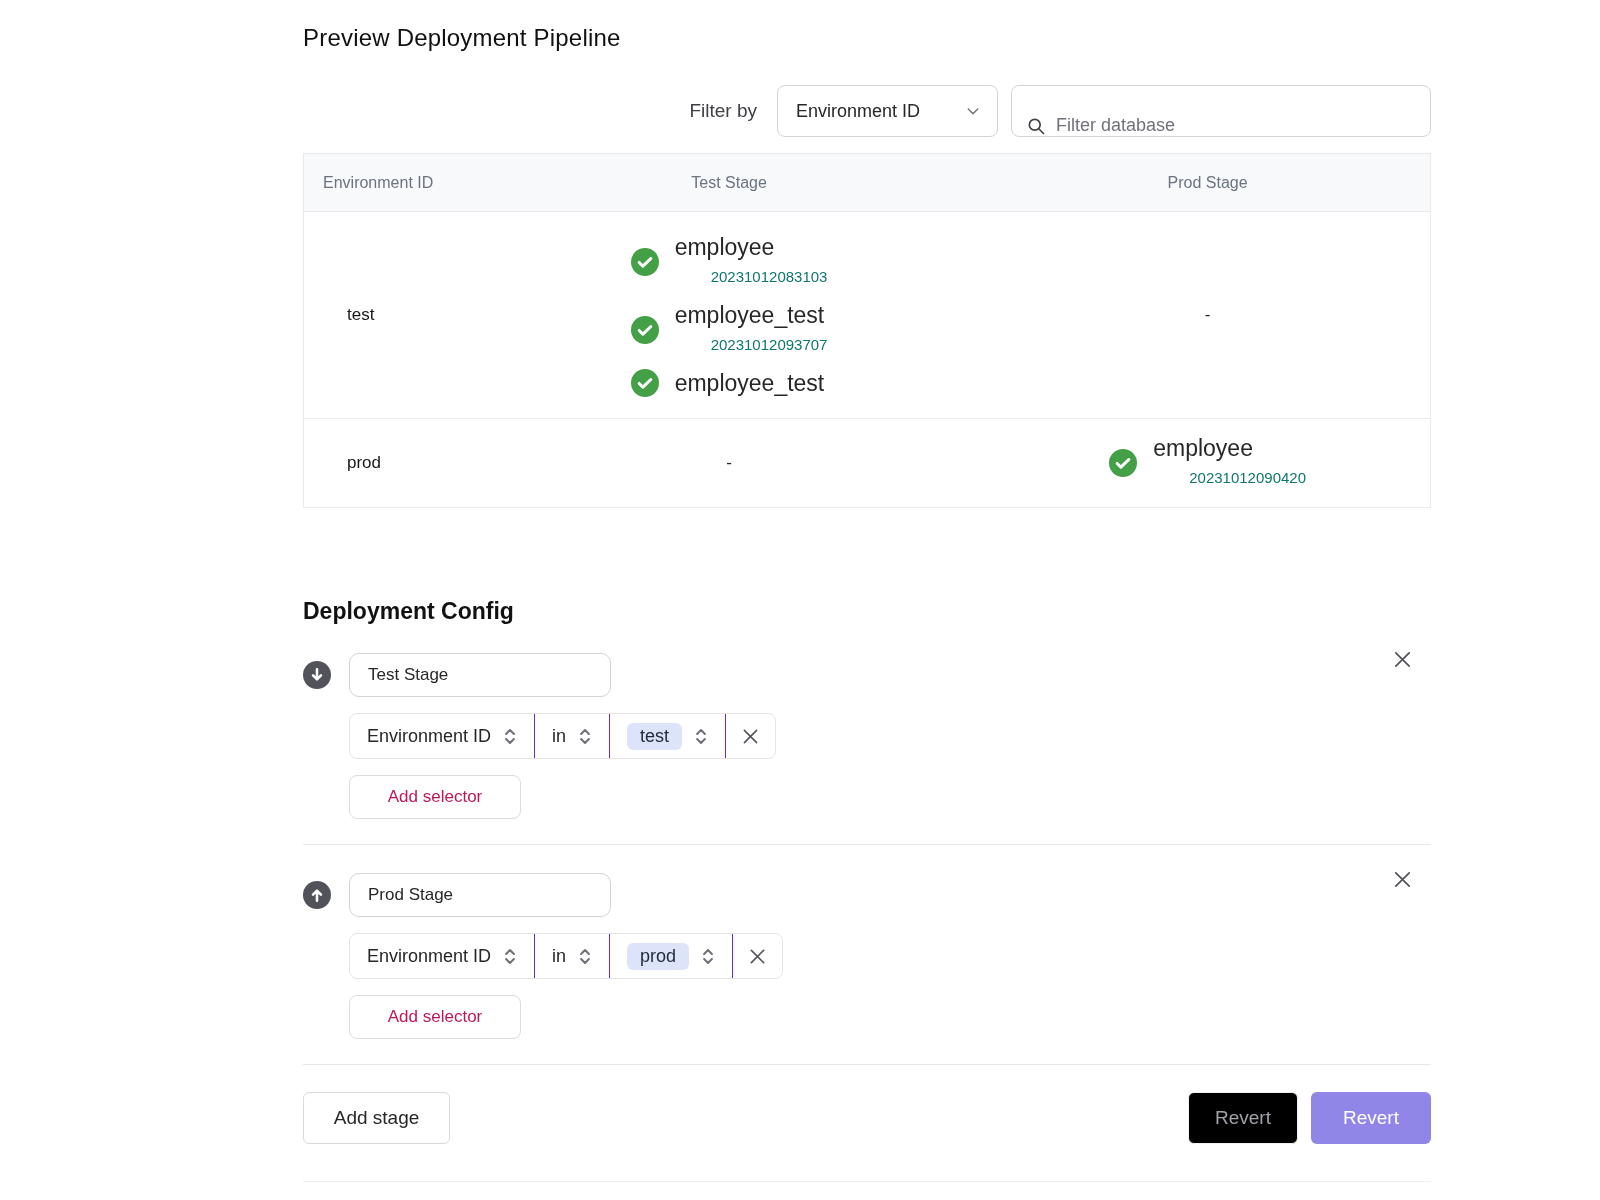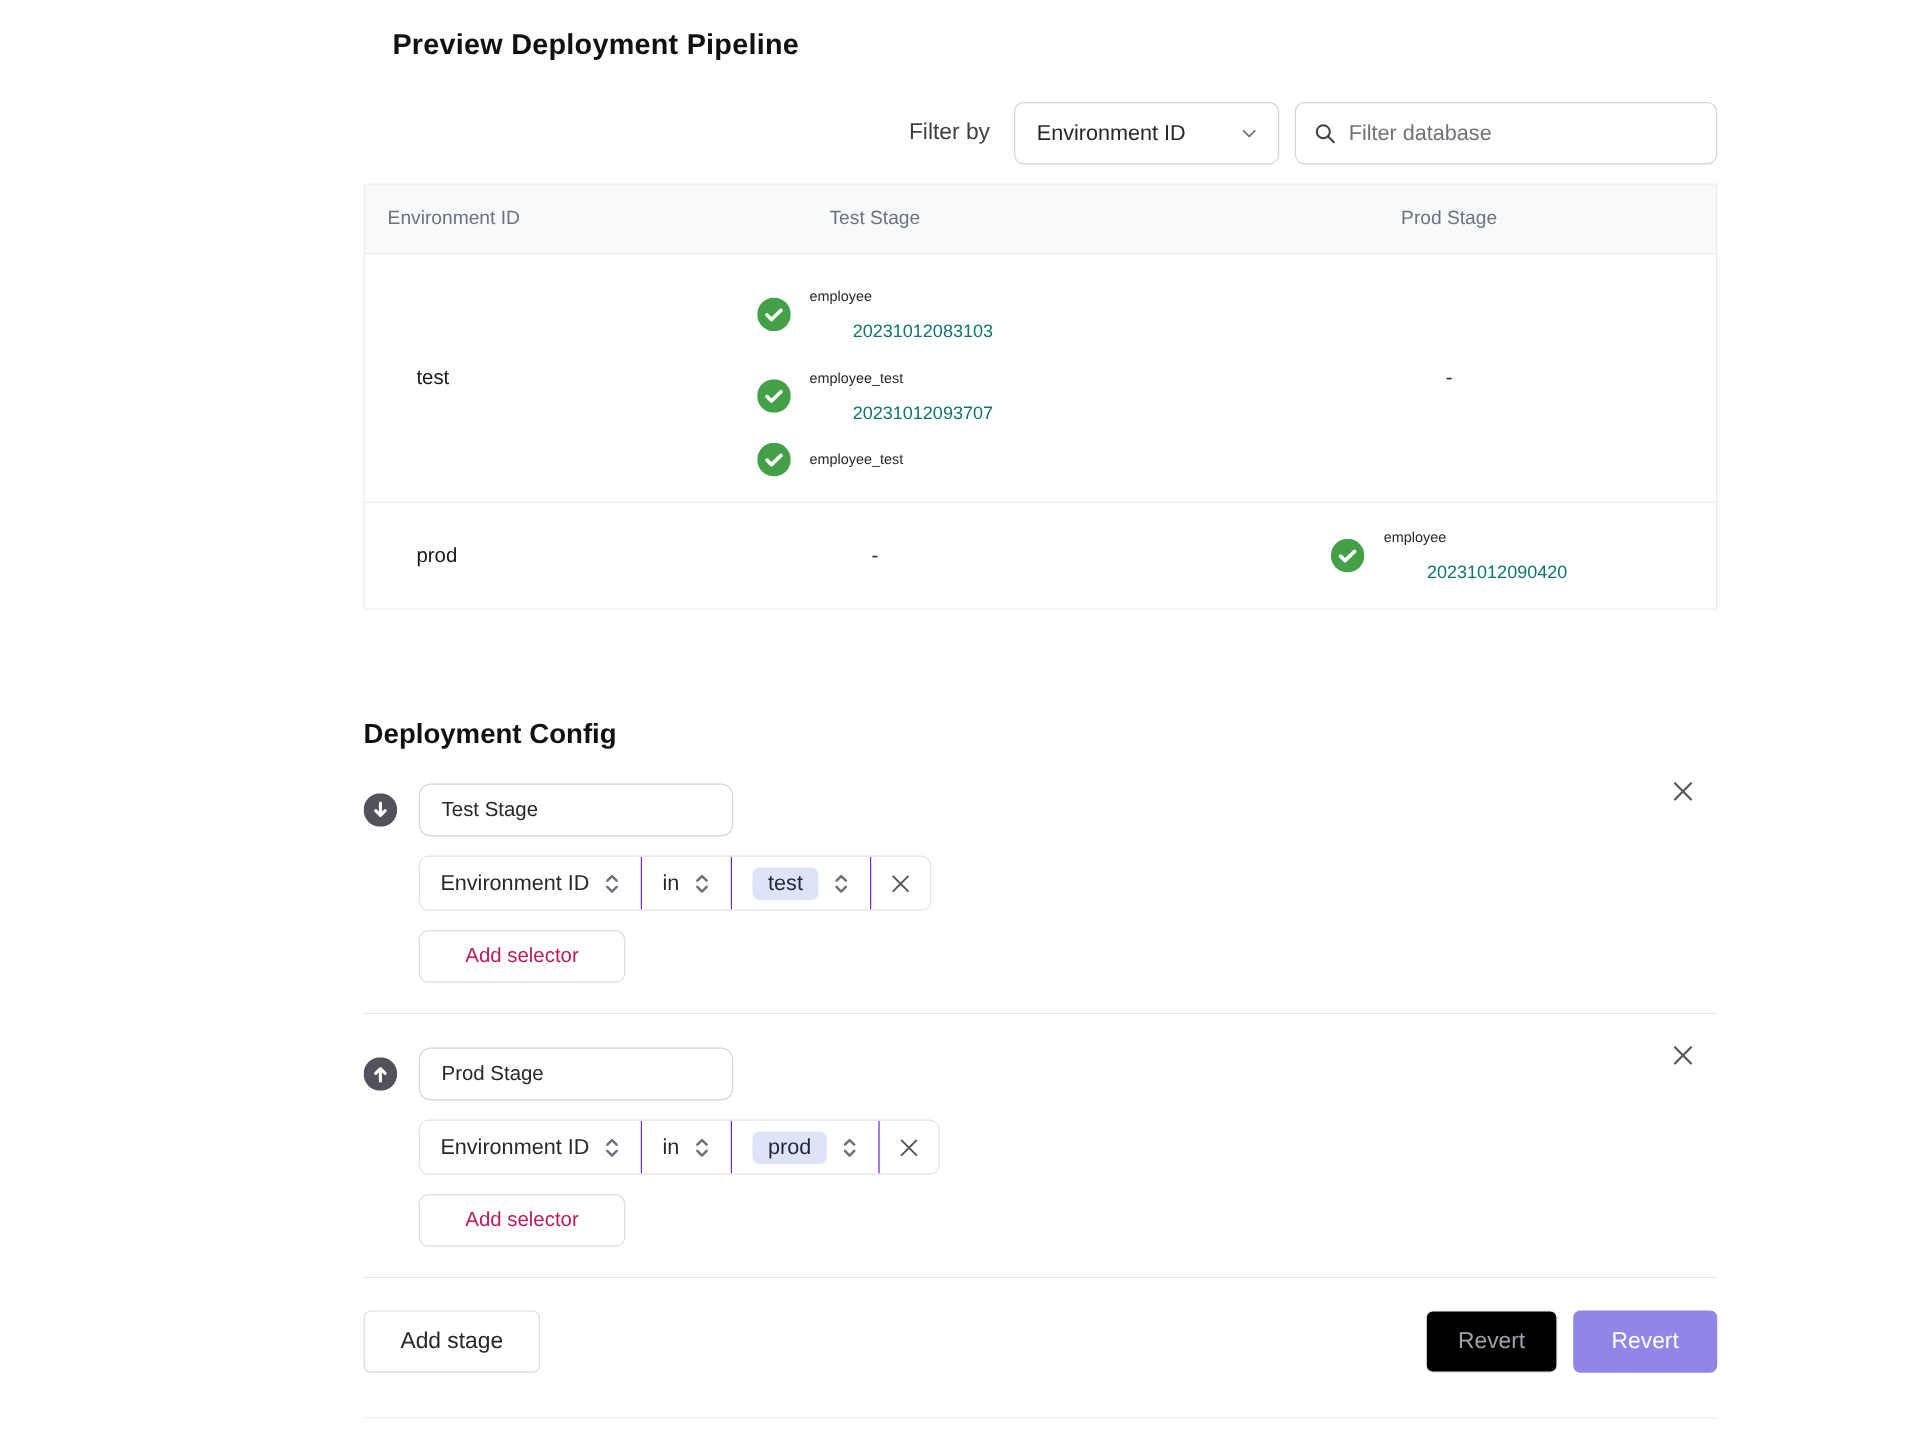--- a/index.html
+++ b/index.html
@@ -1,49 +1,49 @@
 <!DOCTYPE html>
 <html><head>
 <meta charset="utf-8">
 <style>
   * { margin:0; padding:0; box-sizing:border-box; }
   html,body { width:1600px; height:1200px; background:#ffffff;
     font-family:"Liberation Sans", sans-serif; color:#18181b; }
   .content { position:relative; margin-left:303px; width:1128px; padding-top:24px; }
 
-  .page-title { font-size:24px; font-weight:700; color:#111113; letter-spacing:.2px;margin-left:24px; }
+  .page-title { font-size:24px; font-weight:400; color:#111113; letter-spacing:.2px; }
 
   
   .controls { margin-top:33px; display:flex; justify-content:flex-end; align-items:center; }
   .groupby-label { font-size:19px; color:#3f3f46; margin-right:20px; }
   .select-box { width:221px; height:52px; border:1px solid #d4d4d8; border-radius:8px;
     display:flex; align-items:center; justify-content:space-between; padding:0 16px 0 18px;
     background:#fff; cursor:pointer; }
   .select-box span { font-size:18px; color:#27272a; }
-  .filter-box { margin-left:13px; width:352px; height:52px; border:1px solid #d4d4d8;
-    border-radius:8px; display:flex; align-items:center; padding:0 14px; background:#fff; }
+  .filter-box { margin-left:13px; width:420px; height:52px; border:1px solid #d4d4d8;
+    border-radius:8px; display:flex; align-items:flex-end; padding:0 14px; background:#fff; }
   .filter-box input { border:none; outline:none; flex:1; margin-left:10px; font-size:18px;
     font-family:"Liberation Sans", sans-serif; color:#27272a; }
   .filter-box input::placeholder { color:#71717a; }
 
   
   .ptable { margin-top:16px; border:1px solid #e8eaee; }
   .thead { display:flex; background:#f8f9fb; height:57px; align-items:center; }
   .th { font-size:16px; color:#6b7280; font-weight:500; }
   .c1 { width:15%; padding-left:19px; }
   .c2 { width:45.5%; display:flex; justify-content:center; }
   .c3 { width:39.5%; display:flex; justify-content:center; }
   .trow { display:flex; align-items:center; border-top:1px solid #e8eaee; background:#fff; }
   .trow.tall { padding:20px 0; }
   .trow.short { padding:14px 0; }
   .env-label { font-size:17px; color:#18181b; padding-left:24px; }
   .db-items { display:flex; flex-direction:column; gap:8px; align-items:flex-start; }
   .db-item { display:flex; align-items:center; gap:16px; }
   .db-text { display:flex; flex-direction:column; line-height:30px; }
-  .db-name { font-size:12px; color:#27272a; }
+  .db-name { font-size:23px; color:#27272a; }
   .db-version { font-size:15px; color:#0f766e;margin-left:36px; }
   .dash { font-size:17px; color:#27272a; }
 
   
   .section-title { margin-top:90px; font-size:23px; font-weight:700; color:#111113; }
   .stage-block { position:relative; margin-top:28px; }
   .stage-head { display:flex; align-items:center; }
   .dir-circle { width:28px; height:28px; margin-right:18px; flex:0 0 auto; }
   .stage-input { width:262px; height:44px; border:1px solid #d4d4d8; border-radius:10px;
     padding:0 18px; font-size:17px; color:#27272a; outline:none;

